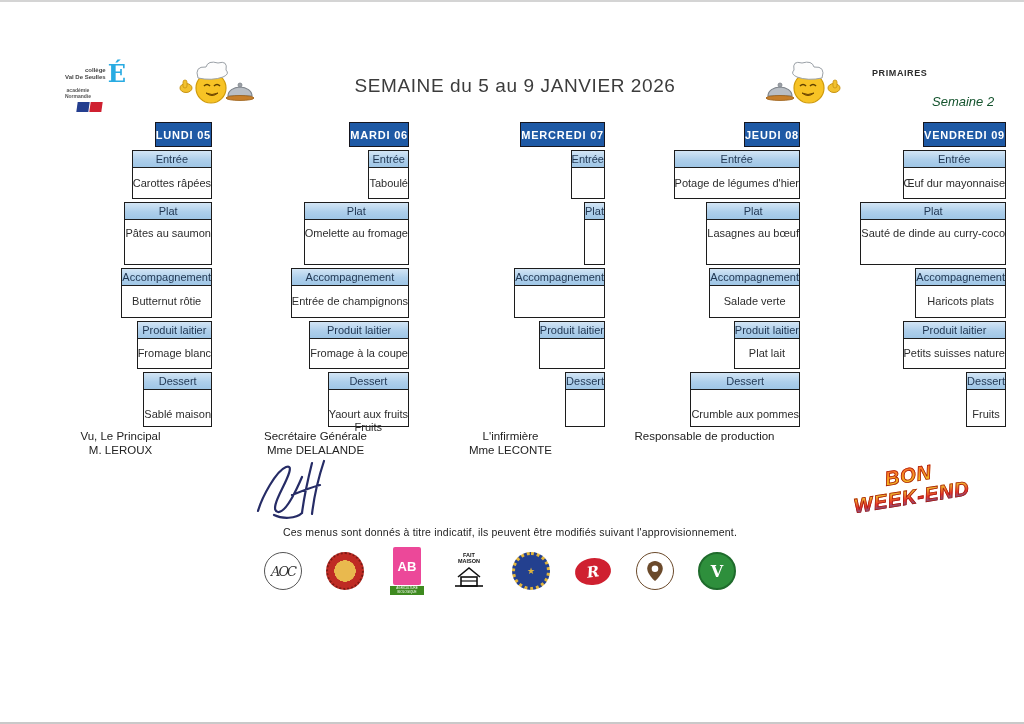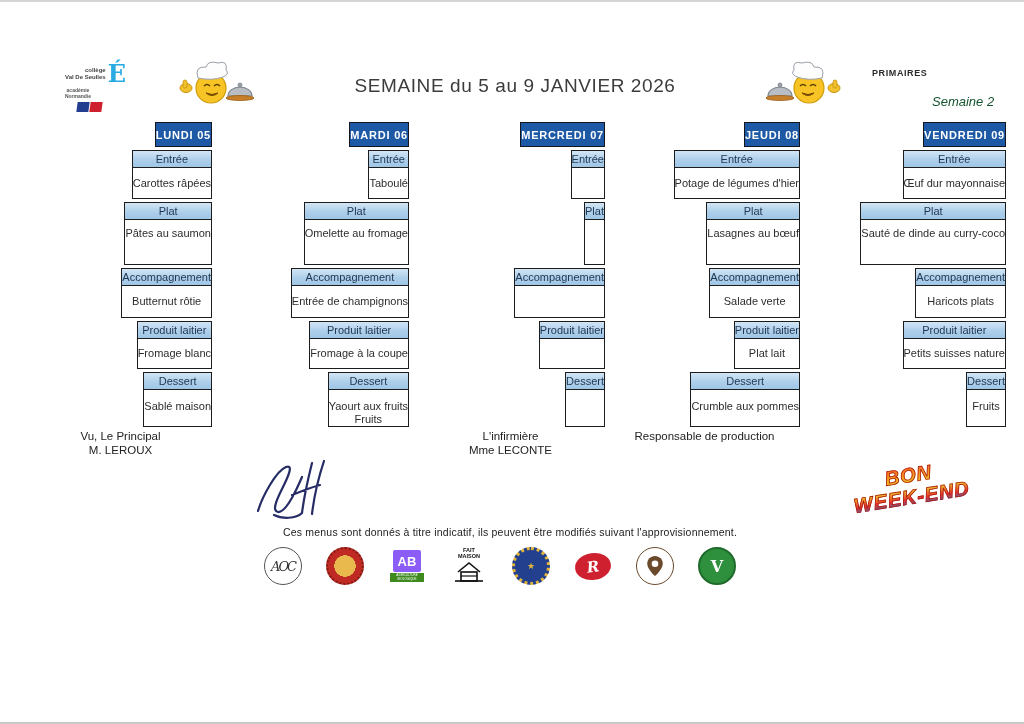--- a/index.html
+++ b/index.html
@@ -48,21 +48,21 @@
   }
   .cell{
     background:#fff;font-size:11px;color:#2d2d2d;text-align:center;
     display:flex;justify-content:center;align-items:center;
     white-space:pre-line;box-sizing:border-box;line-height:13px;
   }
   .h-entree{height:30px;}
   .h-plat{height:44px;align-items:flex-start;padding-top:7px;}
   .h-accomp{height:31px;}
   .h-lait{height:29px;}
-  .h-dessert{height:36px;align-items:flex-start;padding-top:10px;}
+  .h-dessert{height:36px;align-items:flex-start;padding-top:18px;}
   
   .sig{position:absolute;text-align:center;font-size:11.5px;line-height:14px;color:#222;}
   .sig-1{left:48px;top:427px;width:145px;}
   .sig-2{left:238px;top:427px;width:155px;}
   .sig-3{left:438px;top:427px;width:145px;}
   .sig-4{left:612px;top:427px;width:185px;}
   .sig-scribble{position:absolute;left:252px;top:455px;}
   .weekend{
     position:absolute;left:840px;top:462px;width:140px;text-align:center;
     transform:rotate(-9deg);
@@ -82,21 +82,21 @@
     position:absolute;left:0;top:545px;width:1000px;
     display:flex;justify-content:center;align-items:center;gap:18px;
   }
   .logo-item{width:44px;display:flex;flex-direction:column;align-items:center;}
   .aoc-circ{width:36px;height:36px;border:1.4px solid #555;border-radius:50%;
     display:flex;align-items:center;justify-content:center;
     font-family:"DejaVu Serif",serif;font-style:italic;font-size:13px;color:#333;letter-spacing:-2px;}
   .aop-circ{width:38px;height:38px;border-radius:50%;
     background:radial-gradient(circle,#e9b94e 0 44%,#bf2b24 45% 100%);
     border:2px dotted #7e1a14;box-sizing:border-box;}
-  .ab-sq{width:28px;height:22px;background:#8b5cf6;color:#fff;font-weight:bold;font-size:13px;
+  .ab-sq{width:28px;height:38px;background:#ec4899;color:#fff;font-weight:bold;font-size:13px;
     display:flex;align-items:center;justify-content:center;border-radius:2px;}
   .ab-bar{width:34px;height:9px;background:#3e8a1f;color:#fff;font-size:3px;line-height:4px;
     text-align:center;margin-top:1px;overflow:hidden;}
   .fm{display:flex;flex-direction:column;align-items:center;color:#111;}
   .fm-txt{font-size:5.5px;font-weight:bold;line-height:6px;text-align:center;white-space:pre-line;}
   .igp-circ{width:38px;height:38px;border-radius:50%;background:#23408f;
     border:3px dotted #e0b43c;box-sizing:border-box;
     display:flex;align-items:center;justify-content:center;color:#e0b43c;font-size:9px;}
   .lr-oval{width:36px;height:27px;background:#cf2030;border-radius:50%;transform:rotate(-8deg);
     display:flex;align-items:center;justify-content:center;
@@ -285,20 +285,24 @@
         <div class="cell h-dessert">Fruits</div>
         </div>
     </div>
 
   </div>
 
   <div class="sig sig-1">
     <div>Vu, Le Principal</div>
     <div>M. LEROUX</div>
   </div>
+  <div class="sig sig-2">
+    <div>Secrétaire Générale</div>
+    <div>Mme DELALANDE</div>
+  </div>
   <div class="sig sig-3">
     <div>L'infirmière</div>
     <div>Mme LECONTE</div>
   </div>
   <div class="sig sig-4">
     <div>Responsable de production</div>
     <div></div>
   </div>
 
   <div class="sig-scribble">

